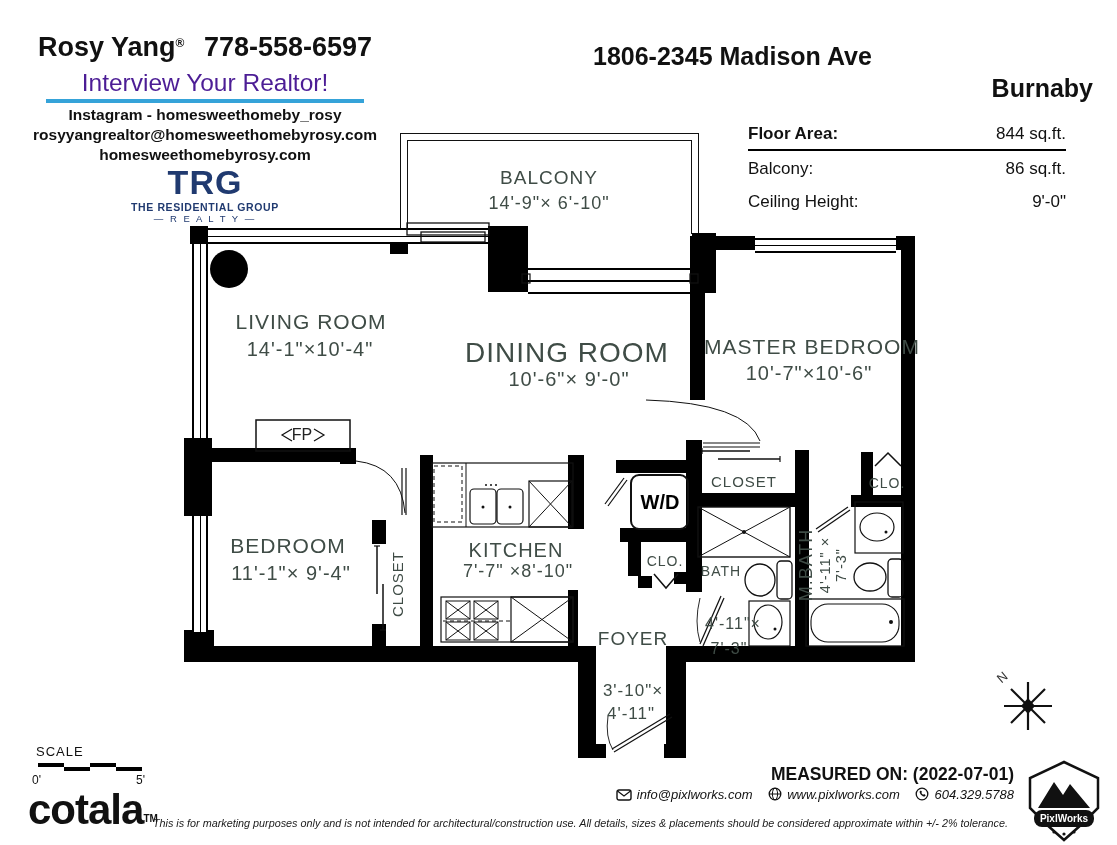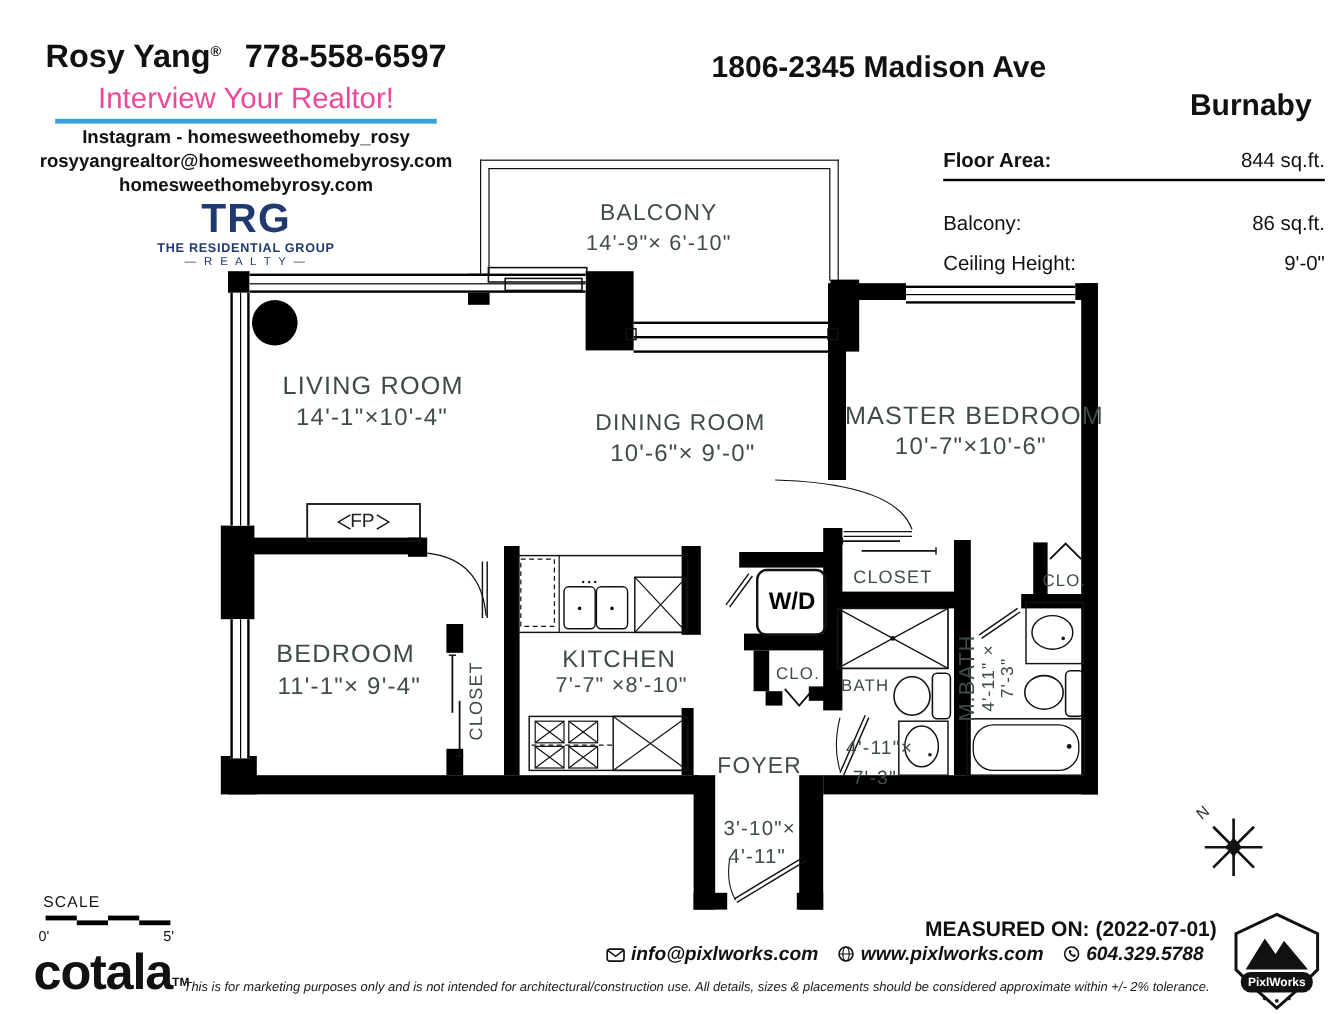--- a/index.html
+++ b/index.html
@@ -34,37 +34,37 @@
 </style>
 </head>
 <body>
 
 <div class="page">
 
   <div class="hl" style="top:32px;font-size:27px;font-weight:bold;">
     <span>Rosy Yang</span><span style="font-size:12px;vertical-align:9px;">®</span>
     <span style="margin-left:12px;">778-558-6597</span>
   </div>
-  <div class="hl" style="top:69px;font-size:24.5px;color:#ec4899;">Interview Your Realtor!</div>
+  <div class="hl" style="top:69px;font-size:24.5px;color:#4c1d95;">Interview Your Realtor!</div>
   <div class="abs" style="left:46px;top:99px;width:318px;height:4px;background:#35a3d9;"></div>
   <div class="hl" style="top:106px;font-size:15.5px;font-weight:600;">Instagram - homesweethomeby_rosy</div>
   <div class="hl" style="top:126px;font-size:15.5px;font-weight:600;">rosyyangrealtor@homesweethomebyrosy.com</div>
   <div class="hl" style="top:146px;font-size:15.5px;font-weight:600;">homesweethomebyrosy.com</div>
   <div class="hl navy" style="top:201px;font-size:10.5px;font-weight:bold;letter-spacing:.6px;">THE RESIDENTIAL GROUP</div>
   <div class="hl navy" style="top:163px;font-size:34px;font-weight:bold;letter-spacing:1px;">TRG</div>
   <div class="hl navy" style="top:213px;font-size:9.5px;letter-spacing:2px;">— R E A L T Y —</div>
 
   <div class="abs" style="right:24px;top:42px;width:500px;text-align:left;font-size:25px;font-weight:bold;">1806-2345 Madison Ave</div>
   <div class="abs" style="right:24px;top:74px;width:500px;text-align:right;font-size:25px;font-weight:bold;">Burnaby</div>
-  <div class="abs" style="left:786px;top:124px;width:318px;">
+  <div class="abs" style="left:748px;top:124px;width:318px;">
     <div class="stats-row" style="border-bottom:2.5px solid #000;padding-bottom:5px;">
       <span style="font-weight:bold;">Floor Area:</span>
       <span>844 sq.ft.</span>
     </div>
-    <div class="stats-row" style="margin-top:26px;">
+    <div class="stats-row" style="margin-top:8px;">
       <span>Balcony:</span>
       <span>86 sq.ft.</span>
     </div>
     <div class="stats-row" style="margin-top:13px;">
       <span>Ceiling Height:</span>
       <span>9'-0"</span>
     </div>
   </div>
 
   <div>
@@ -248,21 +248,21 @@
         <line x1="612" y1="749" x2="670" y2="714" class="ln" stroke-width="1.2"></line>
         <line x1="614" y1="752" x2="672" y2="717" class="ln" stroke-width="1.2"></line>
         <path d="M608,716 Q605,737 613,750" class="ln" stroke-width=".9"></path>
       </g>
     </svg>
 
     <div class="rl" style="left:549px;top:178px;font-size:19px;">BALCONY</div>
     <div class="rl" style="left:549px;top:203px;font-size:18px;">14'-9"× 6'-10"</div>
     <div class="rl" style="left:311px;top:322px;font-size:21px;">LIVING ROOM</div>
     <div class="rl" style="left:310px;top:349px;font-size:20px;">14'-1"×10'-4"</div>
-    <div class="rl" style="left:567px;top:353px;font-size:19px;">DINING ROOM</div>
+    <div class="rl" style="left:567px;top:353px;font-size:28px;">DINING ROOM</div>
     <div class="rl" style="left:569px;top:379px;font-size:20px;">10'-6"× 9'-0"</div>
     <div class="rl" style="left:812px;top:347px;font-size:21px;">MASTER BEDROOM</div>
     <div class="rl" style="left:809px;top:373px;font-size:20px;">10'-7"×10'-6"</div>
     <div class="rl" style="left:288px;top:546px;font-size:21px;">BEDROOM</div>
     <div class="rl" style="left:291px;top:573px;font-size:20px;">11'-1"× 9'-4"</div>
     <div class="rl" style="left:516px;top:550px;font-size:20px;">KITCHEN</div>
     <div class="rl" style="left:518px;top:571px;font-size:18px;">7'-7" ×8'-10"</div>
     <div class="rl" style="left:721px;top:571px;font-size:14px;">BATH</div>
     <div class="rl" style="left:733px;top:624px;font-size:16px;">4'-11"×</div>
     <div class="rl" style="left:729px;top:649px;font-size:16px;">7'-3"</div>
@@ -300,21 +300,21 @@
   </div>
   <div class="abs" style="left:32px;top:773px;font-size:12px;">0'</div>
   <div class="abs" style="left:136px;top:773px;font-size:12px;">5'</div>
 
   <div class="abs" style="left:28px;top:786px;font-size:42px;font-weight:bold;letter-spacing:-1px;"><span>cotala</span><span style="font-size:10px;vertical-align:2px;letter-spacing:0;">TM</span></div>
 
   <div class="foot-it" style="right:109px;top:817px;">This is for marketing purposes only and is not intended for architectural/construction use.  All details, sizes &amp; placements should be considered approximate within +/- 2%  tolerance.</div>
 
   <div class="abs" style="right:103px;top:764px;font-size:17.5px;font-weight:bold;white-space:nowrap;">MEASURED ON: (2022-07-01)</div>
 
-  <div class="abs" style="right:114px;top:787px;font-size:16px;font-weight:bold;font-style:italic;white-space:nowrap;">
+  <div class="abs" style="right:103px;top:787px;font-size:13px;font-weight:normal;font-style:italic;white-space:nowrap;">
     <svg class="cicon" style="position:static;" width="16" height="12" viewBox="0 0 16 12">
         <rect x="1" y="1" width="14" height="10" rx="2" class="ln" stroke-width="1.4"></rect>
         <polyline points="1.5,2 8,7 14.5,2" class="ln" stroke-width="1.2"></polyline>
       </svg><span>info@pixlworks.com</span>
     <svg class="cicon" style="position:static;margin-left:12px;" width="14" height="14" viewBox="0 0 14 14">
         <circle cx="7" cy="7" r="5.8" class="ln" stroke-width="1.3"></circle>
         <ellipse cx="7" cy="7" rx="2.6" ry="5.8" class="ln" stroke-width="1"></ellipse>
         <line x1="1.2" y1="7" x2="12.8" y2="7" class="ln" stroke-width="1"></line>
       </svg><span>www.pixlworks.com</span>
     <svg class="cicon" style="position:static;margin-left:12px;" width="14" height="14" viewBox="0 0 14 14">

